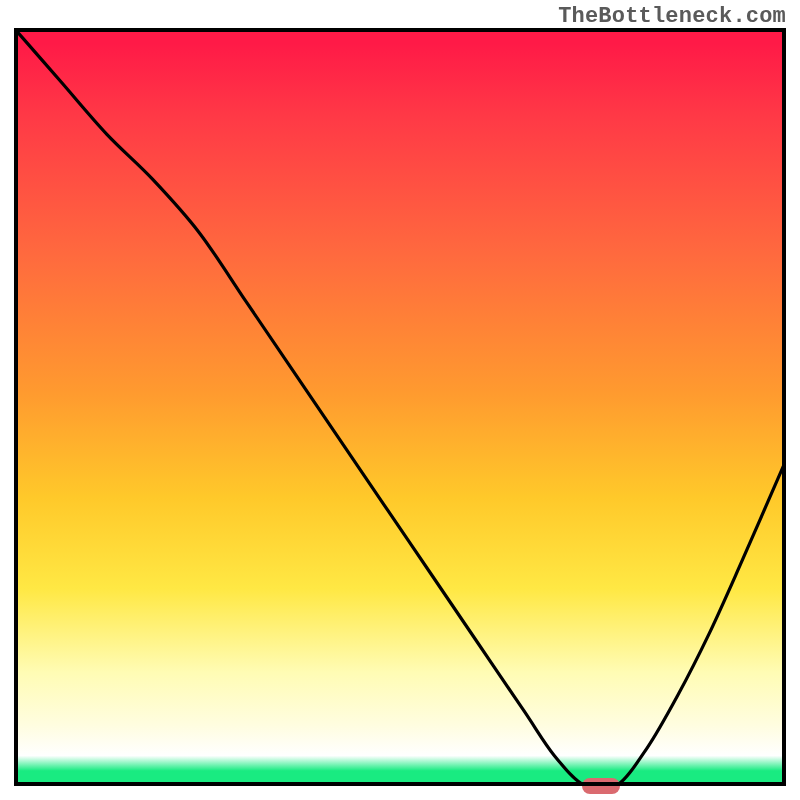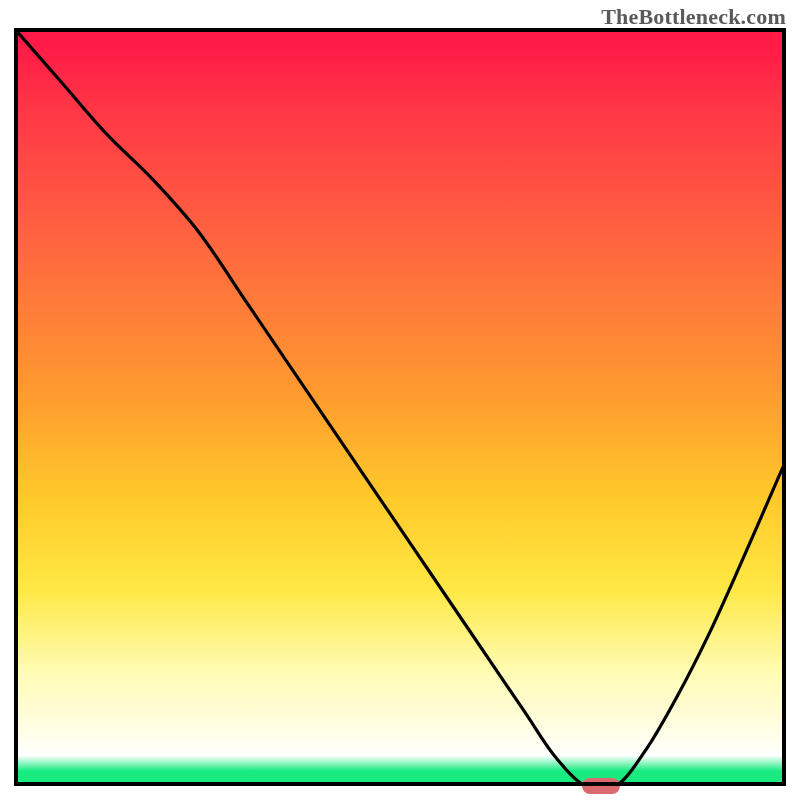--- a/index.html
+++ b/index.html
@@ -46,21 +46,21 @@
     position: absolute;
     inset: 0;
     width: 100%;
     height: 100%;
     pointer-events: none;
   }
   .wm {
     position: absolute;
     top: 4px;
     right: 14px;
-    font-family: Liberation Serif, serif;
+    font-family: Liberation Mono, monospace;
     font-size: 22px;
     font-weight: 600;
     color: #5a5a5a;
     letter-spacing: 0.2px;
   }
   .marker {
     position: absolute;
     width: 38px;
     height: 16px;
     border-radius: 8px;

